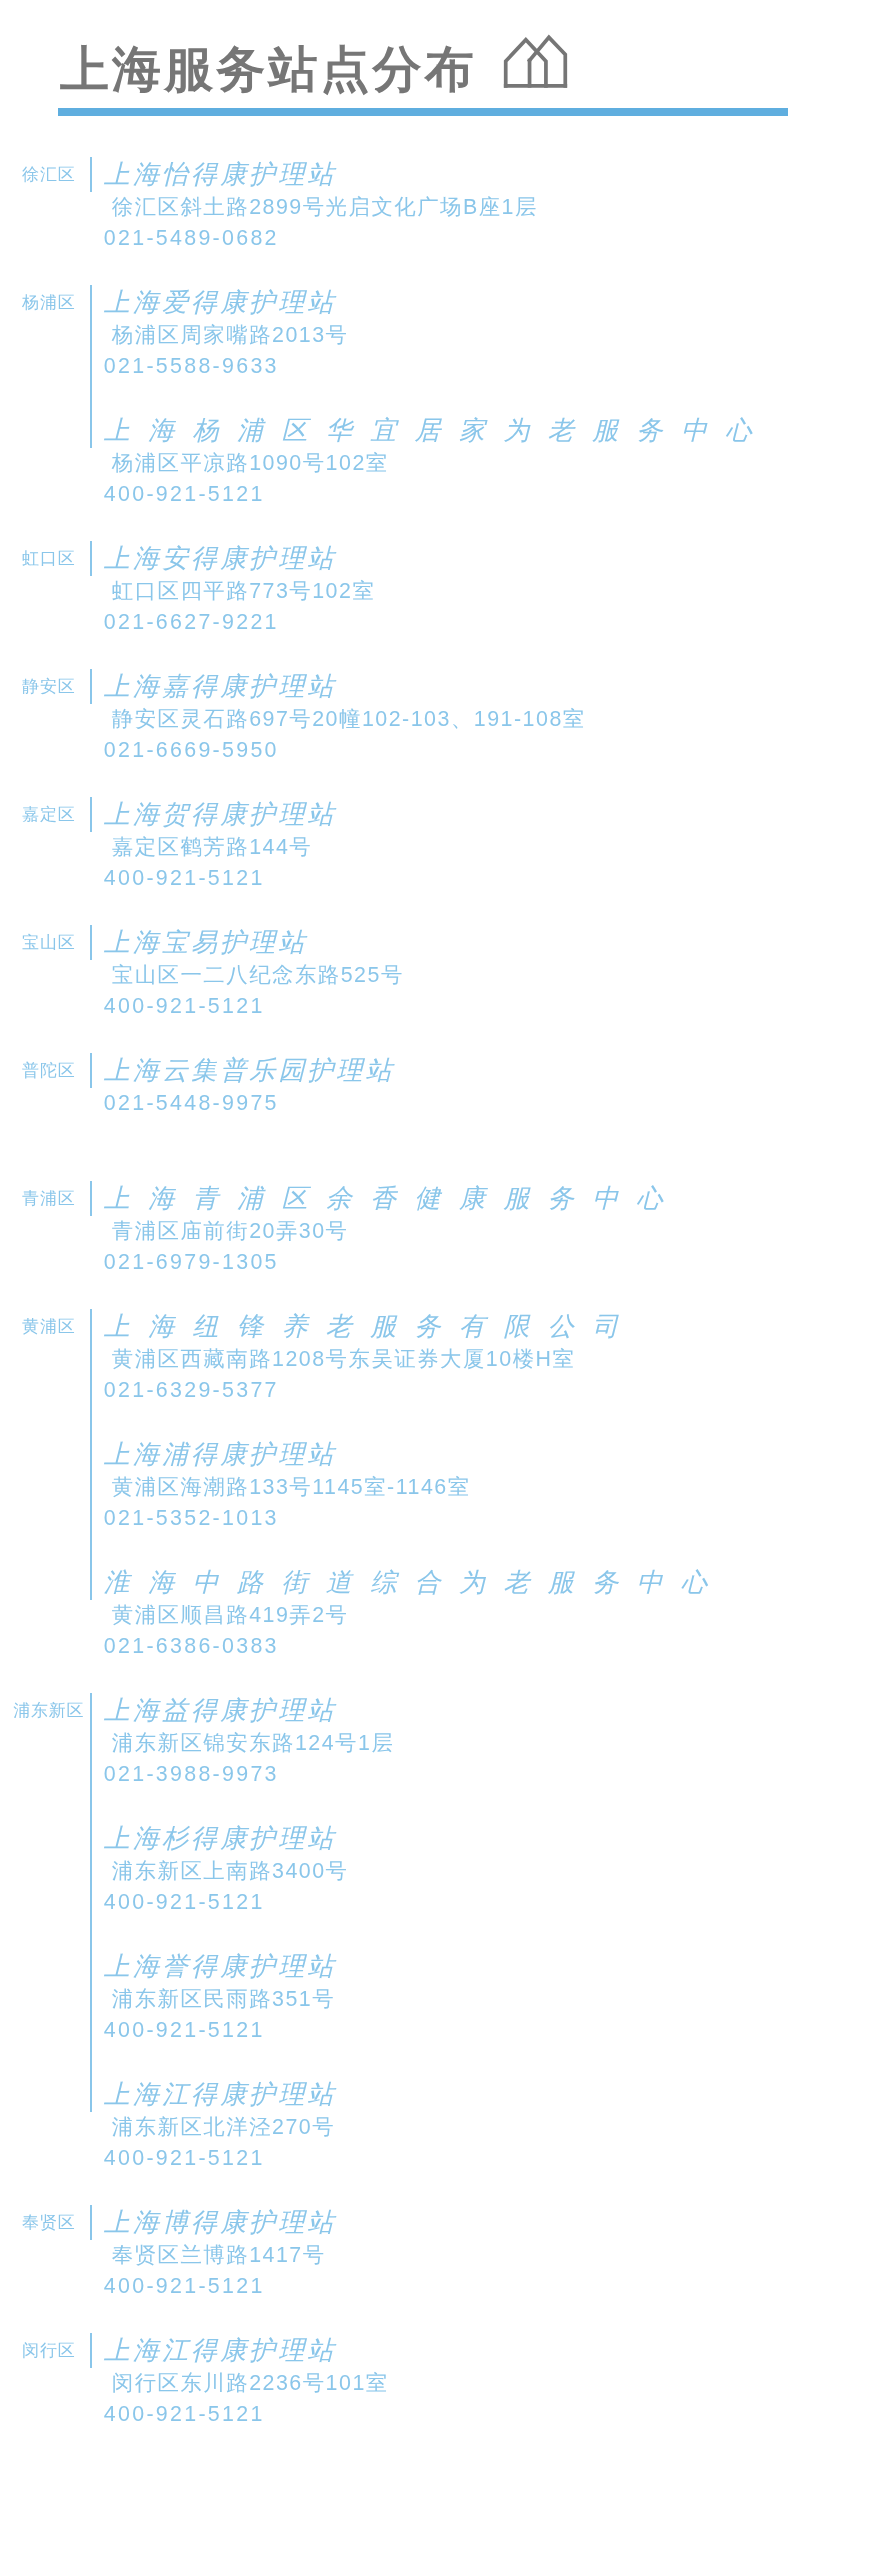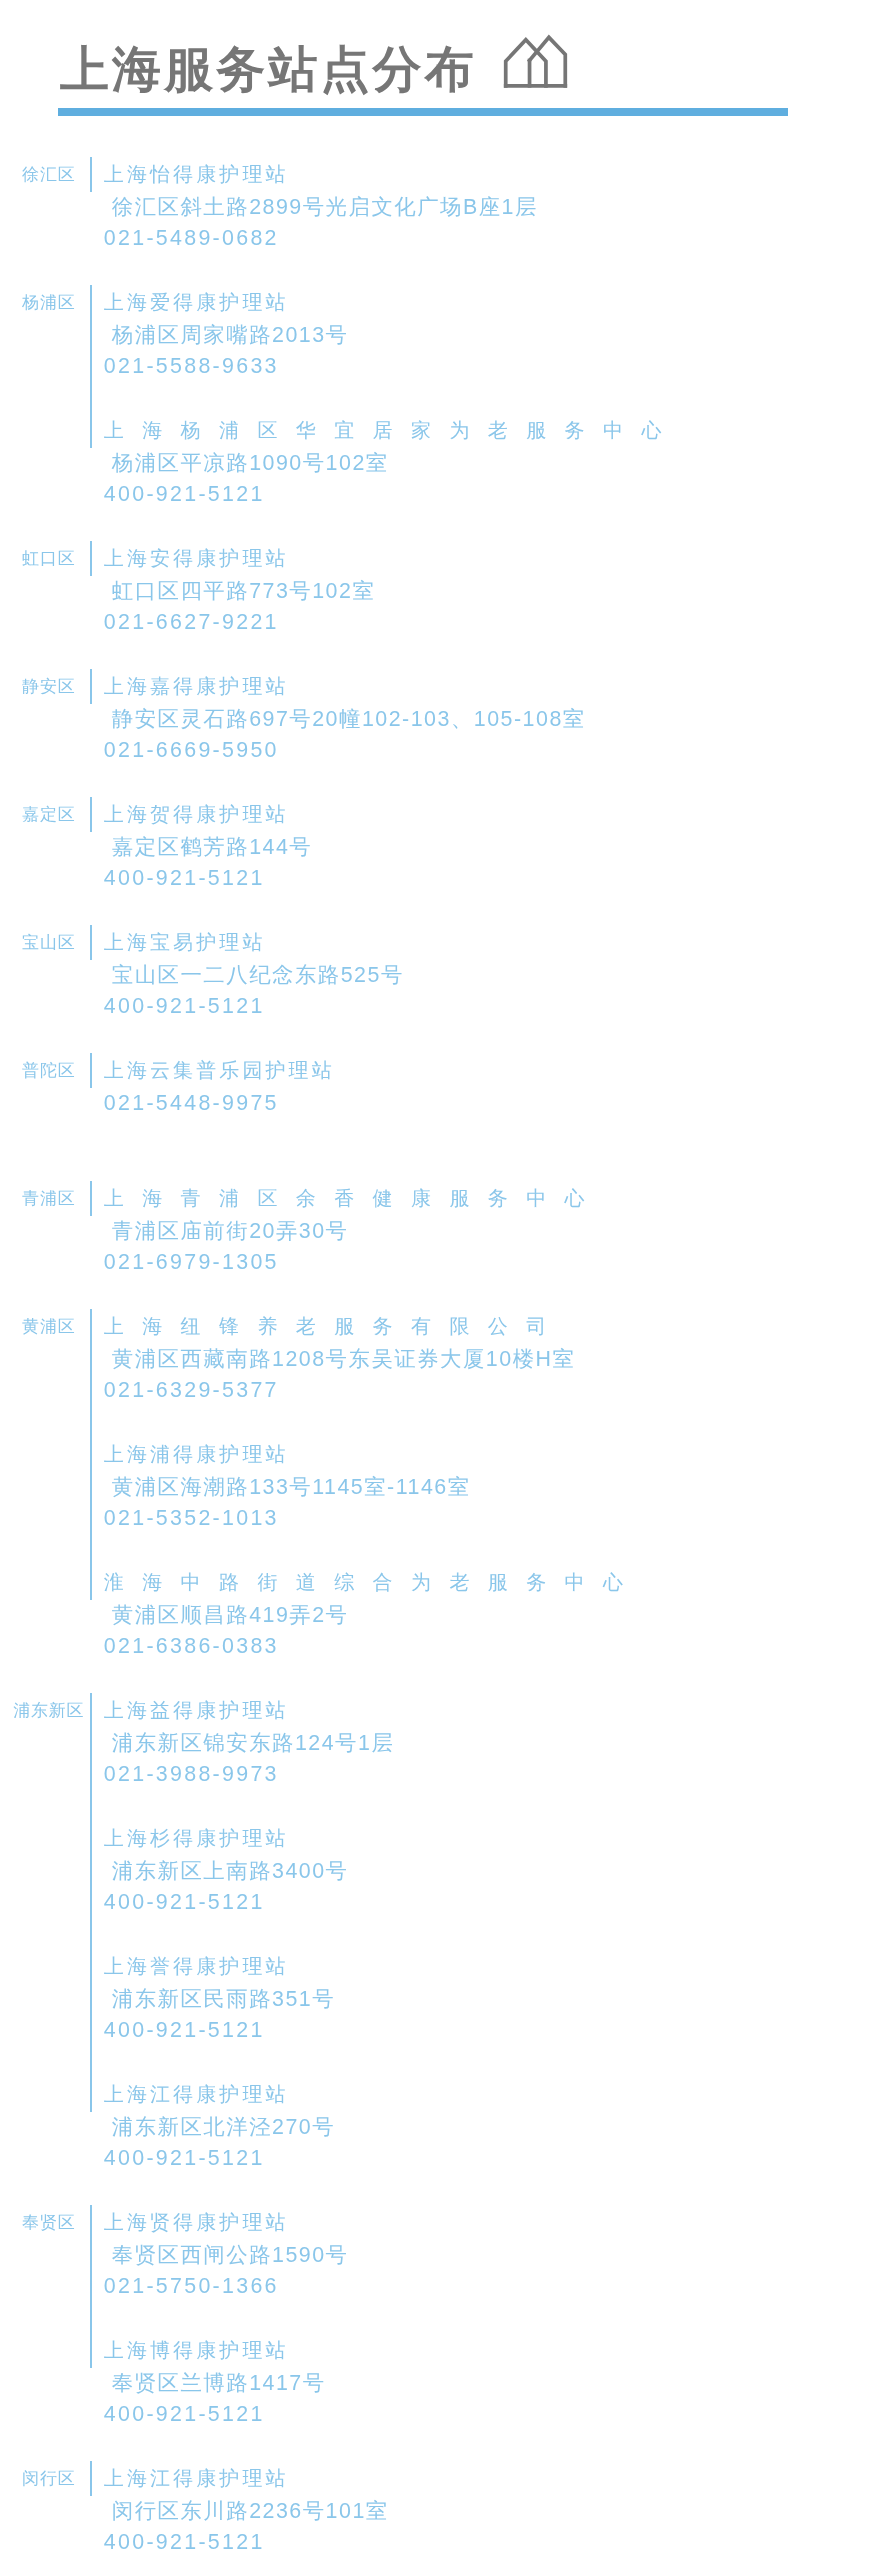--- a/index.html
+++ b/index.html
@@ -65,25 +65,26 @@
     margin-bottom:93px;
     min-height:35px;
   }
   .stations{
     margin-left:11.5px;
     flex:1 1 auto;
     min-width:0;
   }
   .station{margin-bottom:31px;}
   .station-name{
-    font-size:20px;
+    font-size:26px;
     line-height:35px;
     letter-spacing:3.1px;
     color:var(--blue);
     white-space:nowrap;
+    font-style:italic;
   }
   .station-name.long{letter-spacing:18.4px;}
   .station-address{
     font-size:21.4px;
     line-height:31px;
     letter-spacing:1.5px;
     color:var(--blue);
     white-space:nowrap;
     margin-left:8px;
   }
@@ -157,21 +158,21 @@
     </div>
   </div>
     </section>
 
     <section class="group">
       <div class="district">静安区</div>
       <div class="vdivider"></div>
       <div class="stations">
     <div class="station">
       <div class="station-name">上海嘉得康护理站</div>
-      <div class="station-address">静安区灵石路697号20幢102-103、105-108室</div>
+      <div class="station-address">静安区灵石路697号20幢102-103、191-108室</div>
       <div class="station-phone">021-6669-5950</div>
     </div>
   </div>
     </section>
 
     <section class="group">
       <div class="district">嘉定区</div>
       <div class="vdivider"></div>
       <div class="stations">
     <div class="station">
@@ -268,25 +269,20 @@
       <div class="station-address">浦东新区北洋泾270号</div>
       <div class="station-phone">400-921-5121</div>
     </div>
   </div>
     </section>
 
     <section class="group">
       <div class="district">奉贤区</div>
       <div class="vdivider"></div>
       <div class="stations">
-    <div class="station">
-      <div class="station-name">上海贤得康护理站</div>
-      <div class="station-address">奉贤区西闸公路1590号</div>
-      <div class="station-phone">021-5750-1366</div>
-    </div>
 
     <div class="station">
       <div class="station-name">上海博得康护理站</div>
       <div class="station-address">奉贤区兰博路1417号</div>
       <div class="station-phone">400-921-5121</div>
     </div>
   </div>
     </section>
 
     <section class="group">

